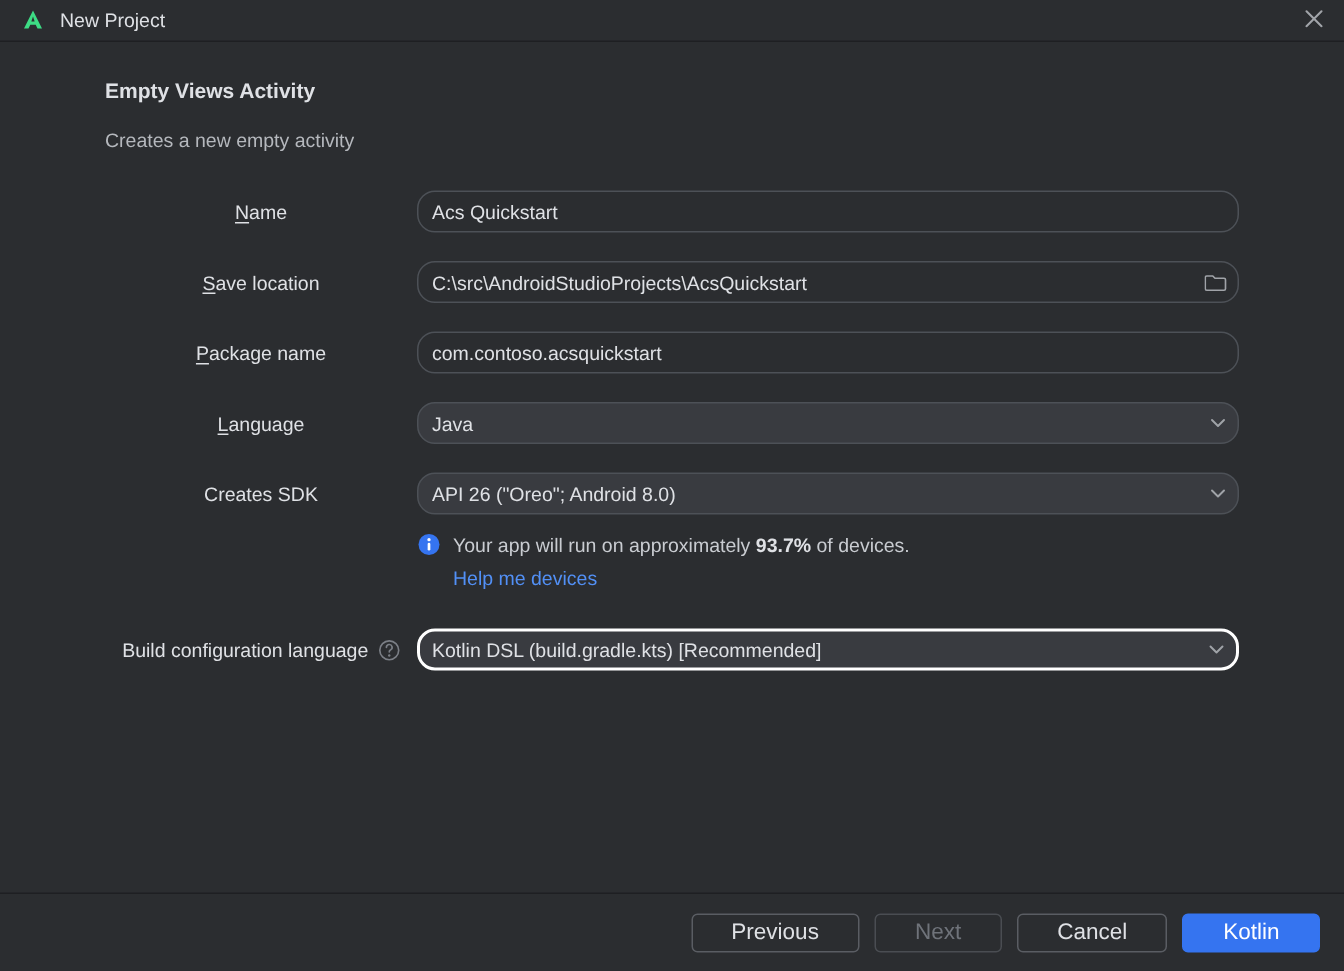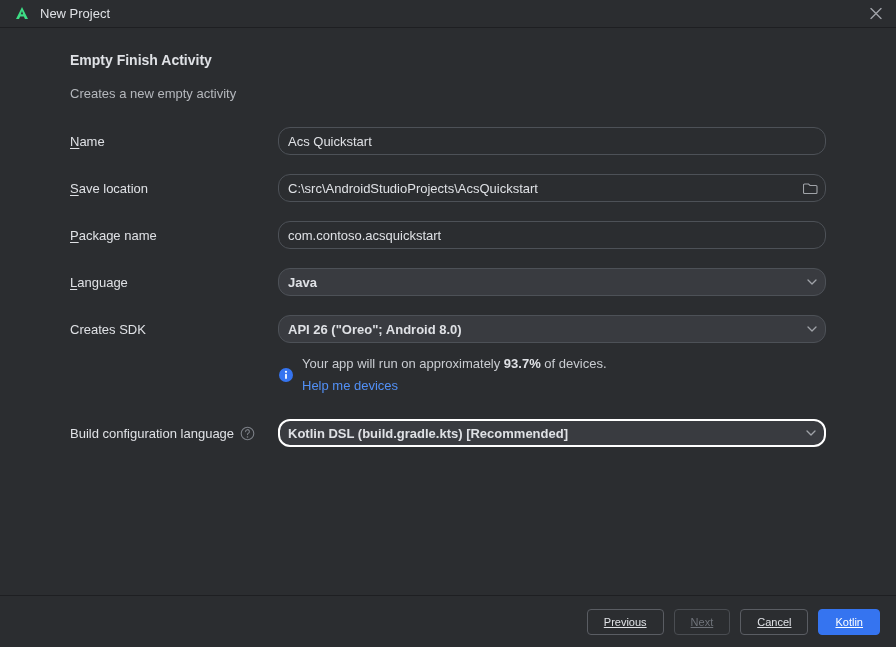--- a/index.html
+++ b/index.html
@@ -56,20 +56,21 @@
       align-items: center;
       margin-bottom: 19px;
     }
     .form-row.info-row { margin-top: -8px; margin-bottom: 24px; }
     .label-col {
       width: 208px;
       color: #dfe1e5;
       display: flex;
       align-items: center;
       gap: 6px;
+      justify-content: center;
     }
     .label-col .mnemonic { text-decoration: underline; text-underline-offset: 2px; }
     .field-col { flex: 1; }
     .text-input, .select-input {
       width: 100%;
       height: 28px;
       background: #2b2d30;
       border: 1px solid #4d5157;
       border-radius: 12px;
       color: #dfe1e5;
@@ -87,39 +88,37 @@
       right: 8px; top: 50%;
       transform: translateY(-50%);
       color: #a0a3a8;
       display: flex;
     }
     .select-input {
       background: #393b40;
       position: relative;
       cursor: pointer;
       padding-right: 32px;
-      font-weight: bold;
     }
     .select-input.focused {
       border: 2px solid #ffffff;
       height: 28px;
       padding-left: 8px;
     }
     .select-input .chevron {
       position: absolute;
       right: 8px; top: 50%;
       transform: translateY(-50%);
       color: #a0a3a8;
       display: flex;
     }
     .info-block {
       display: flex;
       gap: 8px;
       padding-left: 0;
-      align-items: center;
     }
     .info-icon {
       width: 16px; height: 16px;
       flex-shrink: 0;
       margin-top: 1px;
     }
     .info-text { color: #c9ccd1; line-height: 1.5; }
     .info-text b { font-weight: 700; color: #dfe1e5; }
     .info-link { color: #5290f6; cursor: pointer; display: inline-block; margin-top: 2px; }
     .help-icon {
@@ -133,32 +132,31 @@
       height: 52px;
       border-top: 1px solid #1e1f22;
       display: flex;
       align-items: center;
       justify-content: flex-end;
       gap: 10px;
       padding: 0 16px;
     }
     .btn {
       height: 26px;
-      padding: 0 16px;
+      padding: 0 26px;
       border-radius: 4px;
       border: 1px solid #5a5d63;
       background: #2b2d30;
       color: #dfe1e5;
-      font-size: 11px;
+      font-size: 15px;
       cursor: pointer;
       display: inline-flex;
       align-items: center;
       justify-content: center;
       font-family: inherit;
-      text-decoration: underline;
     }
     .btn.disabled {
       color: #6f737a;
       border-color: #4a4d52;
       cursor: default;
     }
     .btn.primary {
       background: #3574f0;
       border-color: #3574f0;
       color: #ffffff;
@@ -175,21 +173,21 @@
   </span>
   <span class="title">New Project</span>
   <span class="close">
     <svg width="12" height="12" viewBox="0 0 12 12">
         <path d="M1 1 L11 11 M11 1 L1 11" stroke="#a0a3a8" stroke-width="1.4" stroke-linecap="round"></path>
       </svg>
   </span>
 </div>
 
 <div class="content">
-  <div class="heading">Empty Finish Activity</div>
+  <div class="heading">Empty Views Activity</div>
   <div class="subheading">Creates a new empty activity</div>
 
   <div class="form-row">
     <div class="label-col">
         <span><span class="mnemonic">N</span><span>ame</span></span>
       </div>
     <div class="field-col">
         <input class="text-input" value="Acs Quickstart" style="">
       </div>
   </div>

